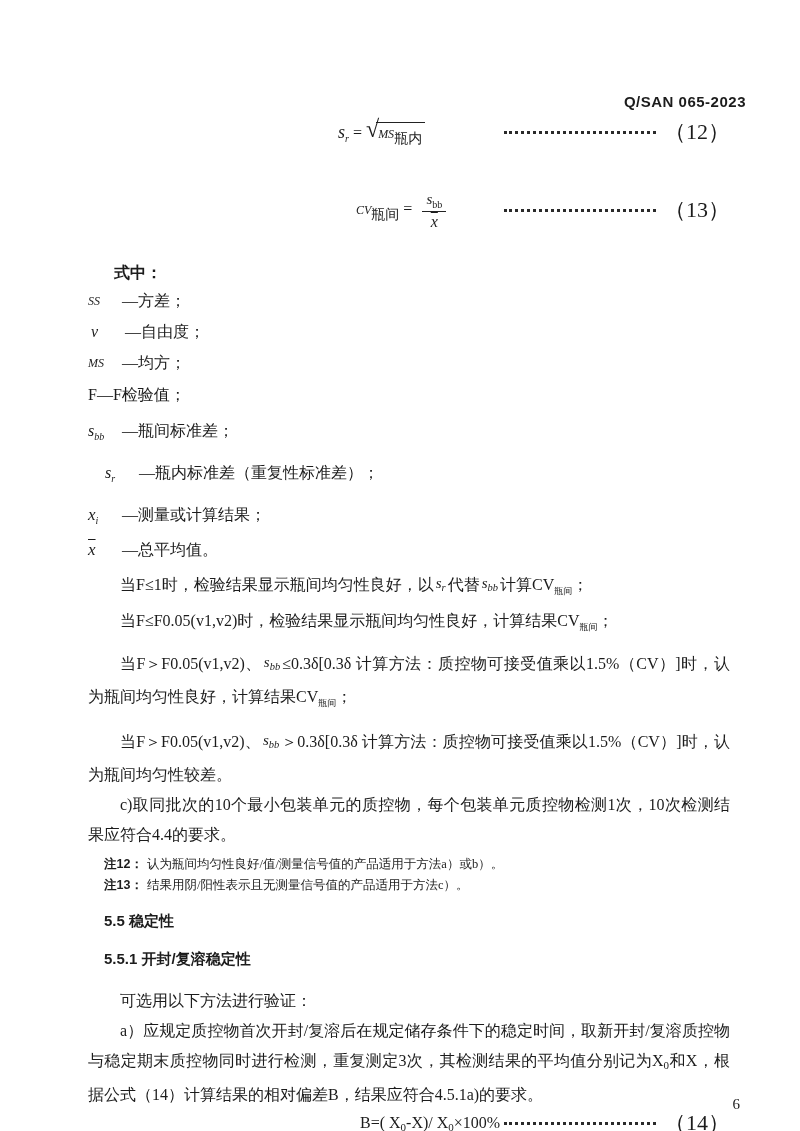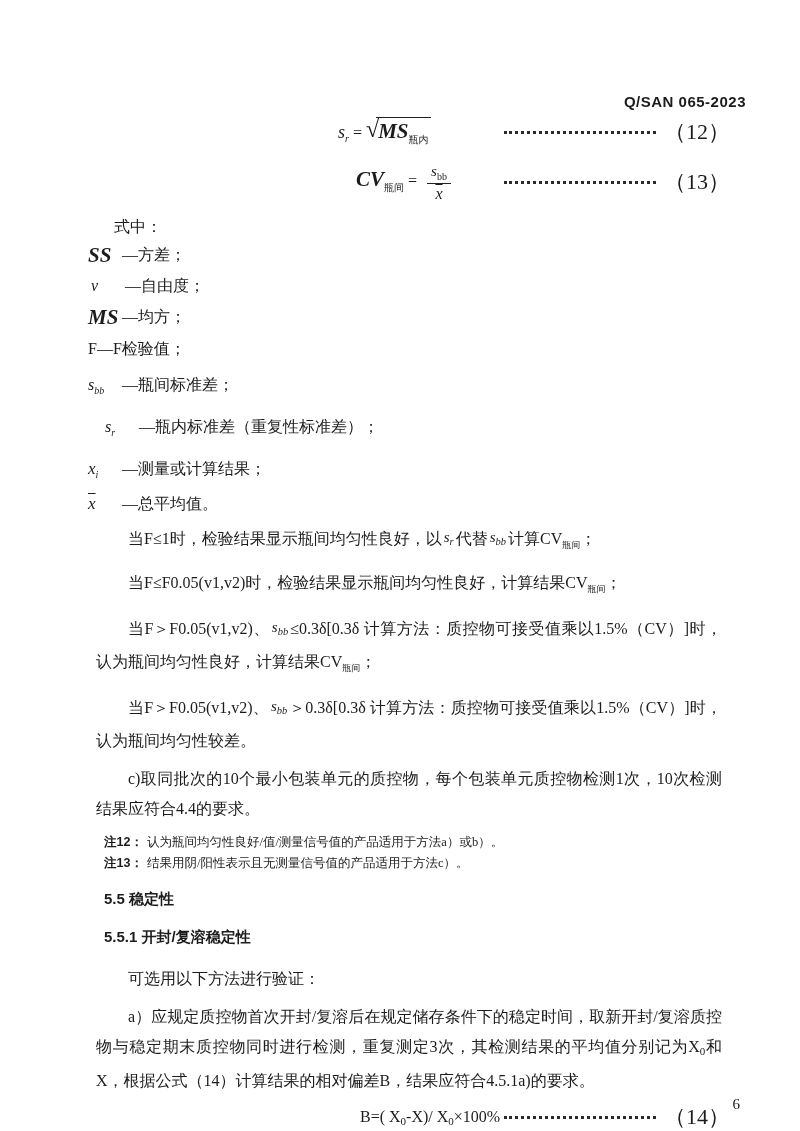--- a/index.html
+++ b/index.html
@@ -16,38 +16,38 @@
     font-weight:600;font-size:15px;letter-spacing:.5px;
   }
   .content{position:absolute;left:88px;top:112px;width:642px;font-size:16px;}
 
   
   .frow{display:flex;align-items:center;}
   .frow .fml{white-space:nowrap;}
   .leader{width:152px;height:0;border-bottom:3px dotted #2a2a2a;margin-left:auto;margin-right:8px;}
   .fnum{font-size:22px;white-space:nowrap;}
   .it{font-style:italic;}
-  .mathbig{font-style:italic;font-size:21px;font-weight:bold;}
+  .mathbig{font-style:italic;font-size:12px;}
   .msub{font-size:10px;vertical-align:-4px;}
-  .msub-cjk{font-size:10px;vertical-align:-5px;letter-spacing:0;}
+  .msub-cjk{font-size:14px;vertical-align:-5px;letter-spacing:0;}
   .radical{font-size:24px;font-style:normal;display:inline-block;transform:translateY(-1px);margin-right:-3px;}
   .radicand{display:inline-block;border-top:1.6px solid #222;padding:1px 3px 0 2px;}
   .frac{display:inline-block;vertical-align:middle;text-align:center;margin-left:6px;}
   .frac .num{display:block;border-bottom:1.6px solid #222;padding:0 4px 1px;}
   .frac .den{display:block;padding-top:1px;}
   .obar{text-decoration:overline;}
 
   
-  .where1{margin-top:6px;height:26px;line-height:26px;text-indent:26px;}
+  .where1{margin-top:24px;height:26px;line-height:26px;text-indent:26px;font-weight:bold;}
   .vrow{display:flex;align-items:center;}
   .vsym{display:inline-block;min-width:34px;white-space:nowrap;}
   .vdesc{white-space:nowrap;}
 
   
-  p.body{margin:8px;line-height:30px;text-indent:2em;text-align:justify;}
+  p.body{margin:0;line-height:30px;text-indent:2em;text-align:justify;}
   .lh28{line-height:28px;}
   .lh26{line-height:26px;}
   .lh25{line-height:25px;}
   .im{font-style:italic;font-size:15px;vertical-align:2px;padding:0 2px;}
   .im .s{font-size:10.5px;font-style:italic;vertical-align:-3px;}
   .cvsub{font-size:9px;vertical-align:-4px;}
   .xsub{font-size:11px;vertical-align:-3px;}
 
   
   .note{margin:0 0 0 16px;line-height:21px;font-size:12.5px;}
@@ -70,21 +70,21 @@
     <div class="frow" style="height:40px;">
       <span class="fml" style="margin-left:250px;">
         <span class="it" style="font-size:18px;">s</span><span class="msub it">r</span>
         <span>=</span>
         <span class="radical">√</span><span class="radicand"><span class="mathbig">MS</span><span class="msub-cjk">瓶内</span></span>
       </span>
       <span class="leader"></span>
       <span class="fnum">（12）</span>
     </div>
 
-    <div class="frow" style="height:52px;margin-top:4px;">
+    <div class="frow" style="height:52px;margin-top:32px;">
       <span class="fml" style="margin-left:268px;">
         <span class="mathbig">CV</span><span class="msub-cjk">瓶间</span>
         <span>=</span>
         <span class="frac">
           <span class="num"><span class="it" style="font-size:15px;">s</span><span class="msub" style="font-style:normal;">bb</span></span>
           <span class="den"><span class="it obar" style="font-size:16px;">x</span></span>
         </span>
       </span>
       <span class="leader"></span>
       <span class="fnum">（13）</span>

